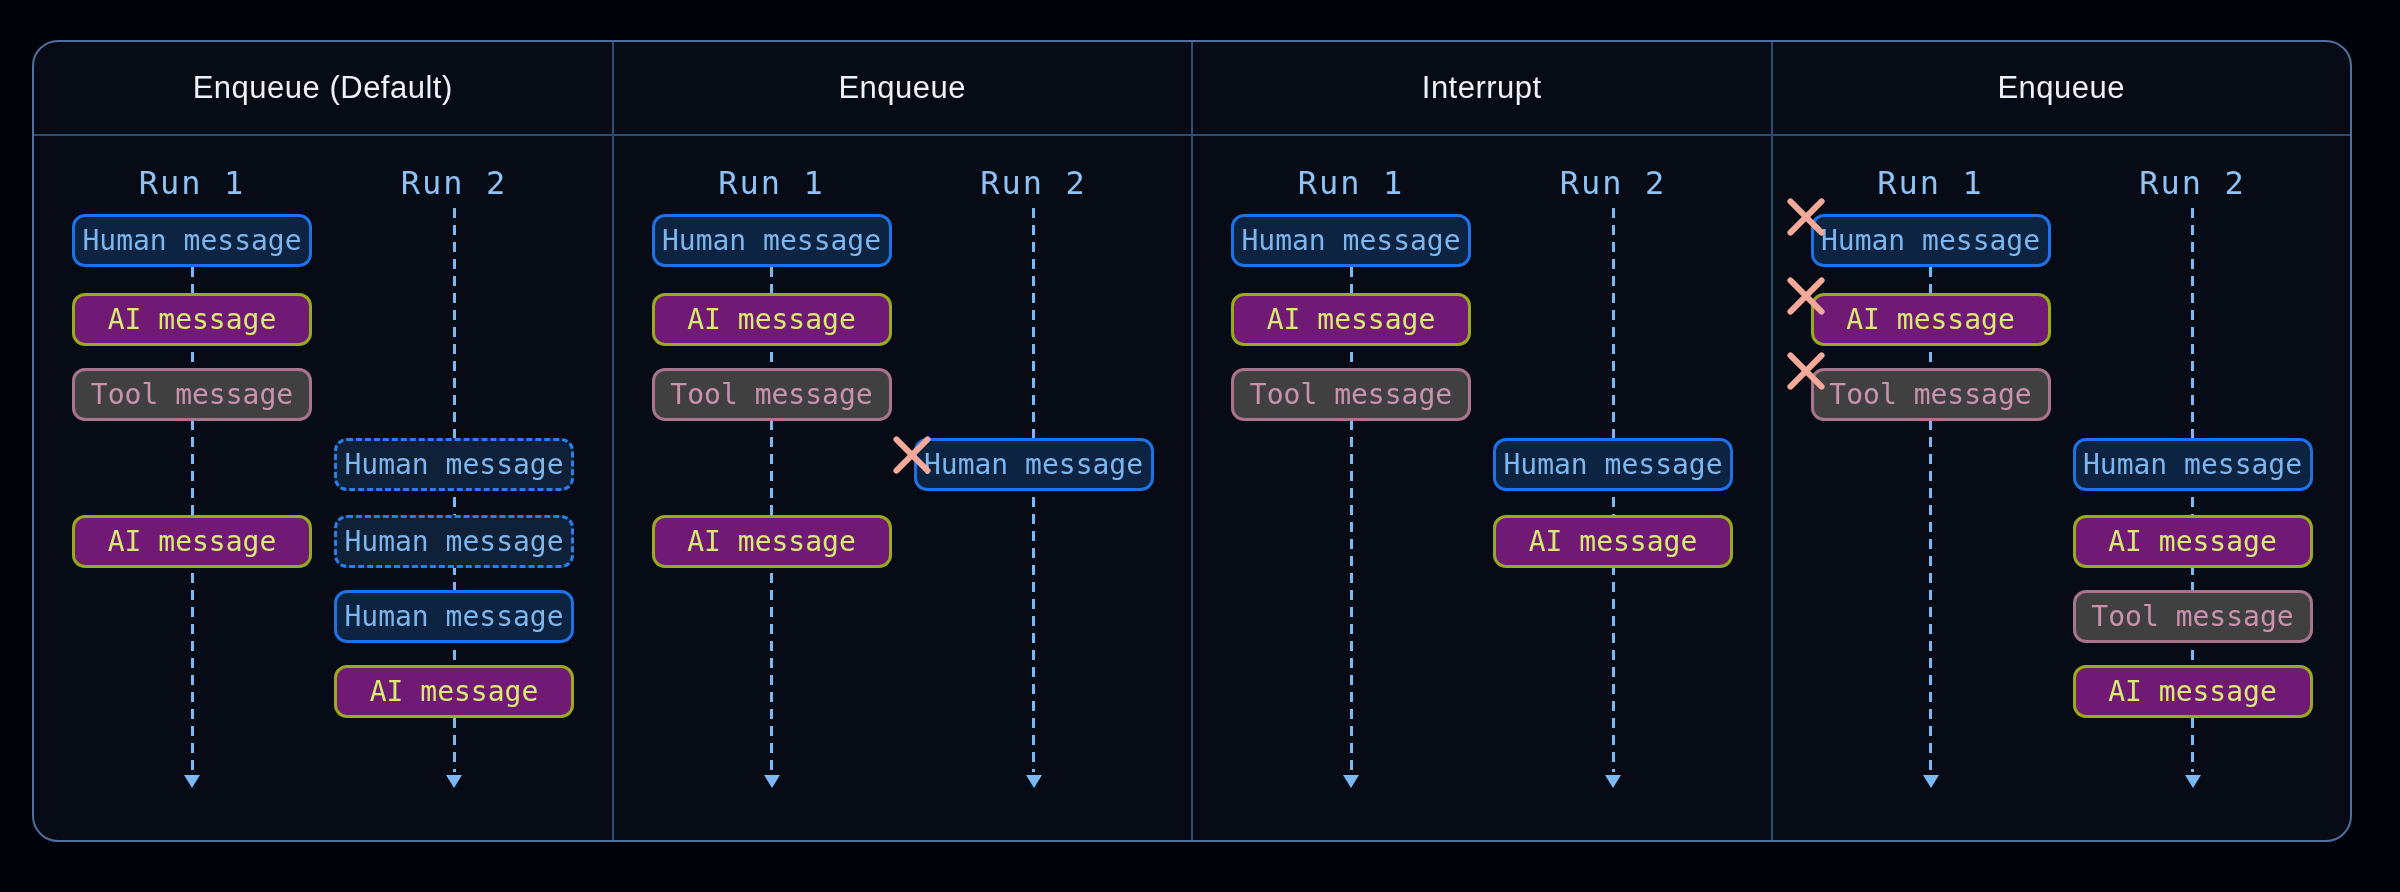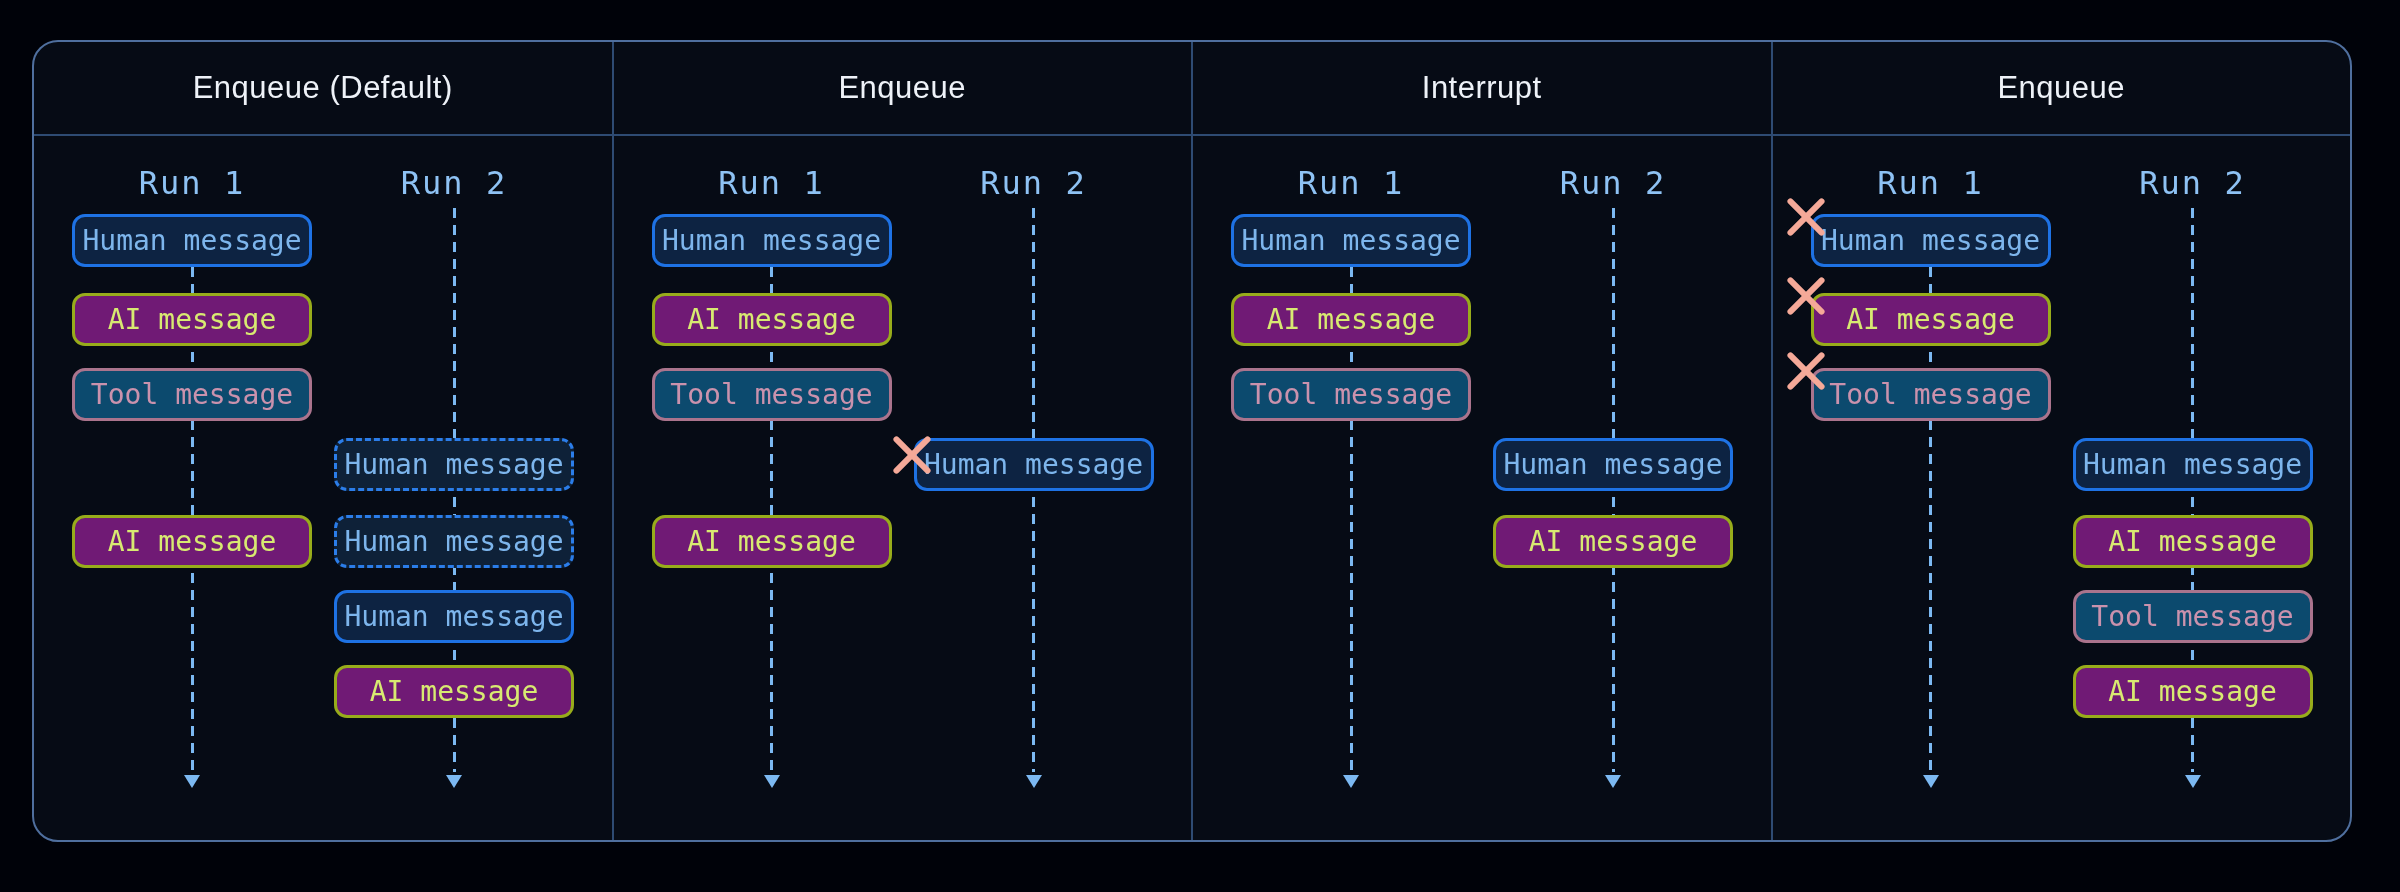--- a/index.html
+++ b/index.html
@@ -50,21 +50,21 @@
   .msg {
     position: absolute; width: 240px; height: 53px;
     border-radius: 13px;
     display: flex; align-items: center; justify-content: center;
     font-size: 28px;
     z-index: 2;
   }
   .msg.human { background: #0d2342; border: 3px solid #1e72e4; color: #7db5ec; }
   .msg.human.dashed { background: #0e2138; border: 3px dashed #2b7de9; }
   .msg.ai    { background: #701a75; border: 3px solid #98ac1b; color: #d8ea71; }
-  .msg.tool  { background: #0c4a6e; border: 3px solid #aa748d; color: #ca92ad; }
+  .msg.tool  { background: #404040; border: 3px solid #aa748d; color: #ca92ad; }
 
   .xmark { position: absolute; width: 36px; height: 36px; z-index: 3; }
   .xmark::before, .xmark::after {
     content: ""; position: absolute; left: -7px; top: 15px;
     width: 50px; height: 6px; border-radius: 3px; background: #f5a998;
   }
   .xmark::before { transform: rotate(45deg); }
   .xmark::after  { transform: rotate(-45deg); }
   .xmark.pos-corner { left: -26px; top: -18px; }
   .xmark.pos-left   { left: -23px; top: -4px; }

